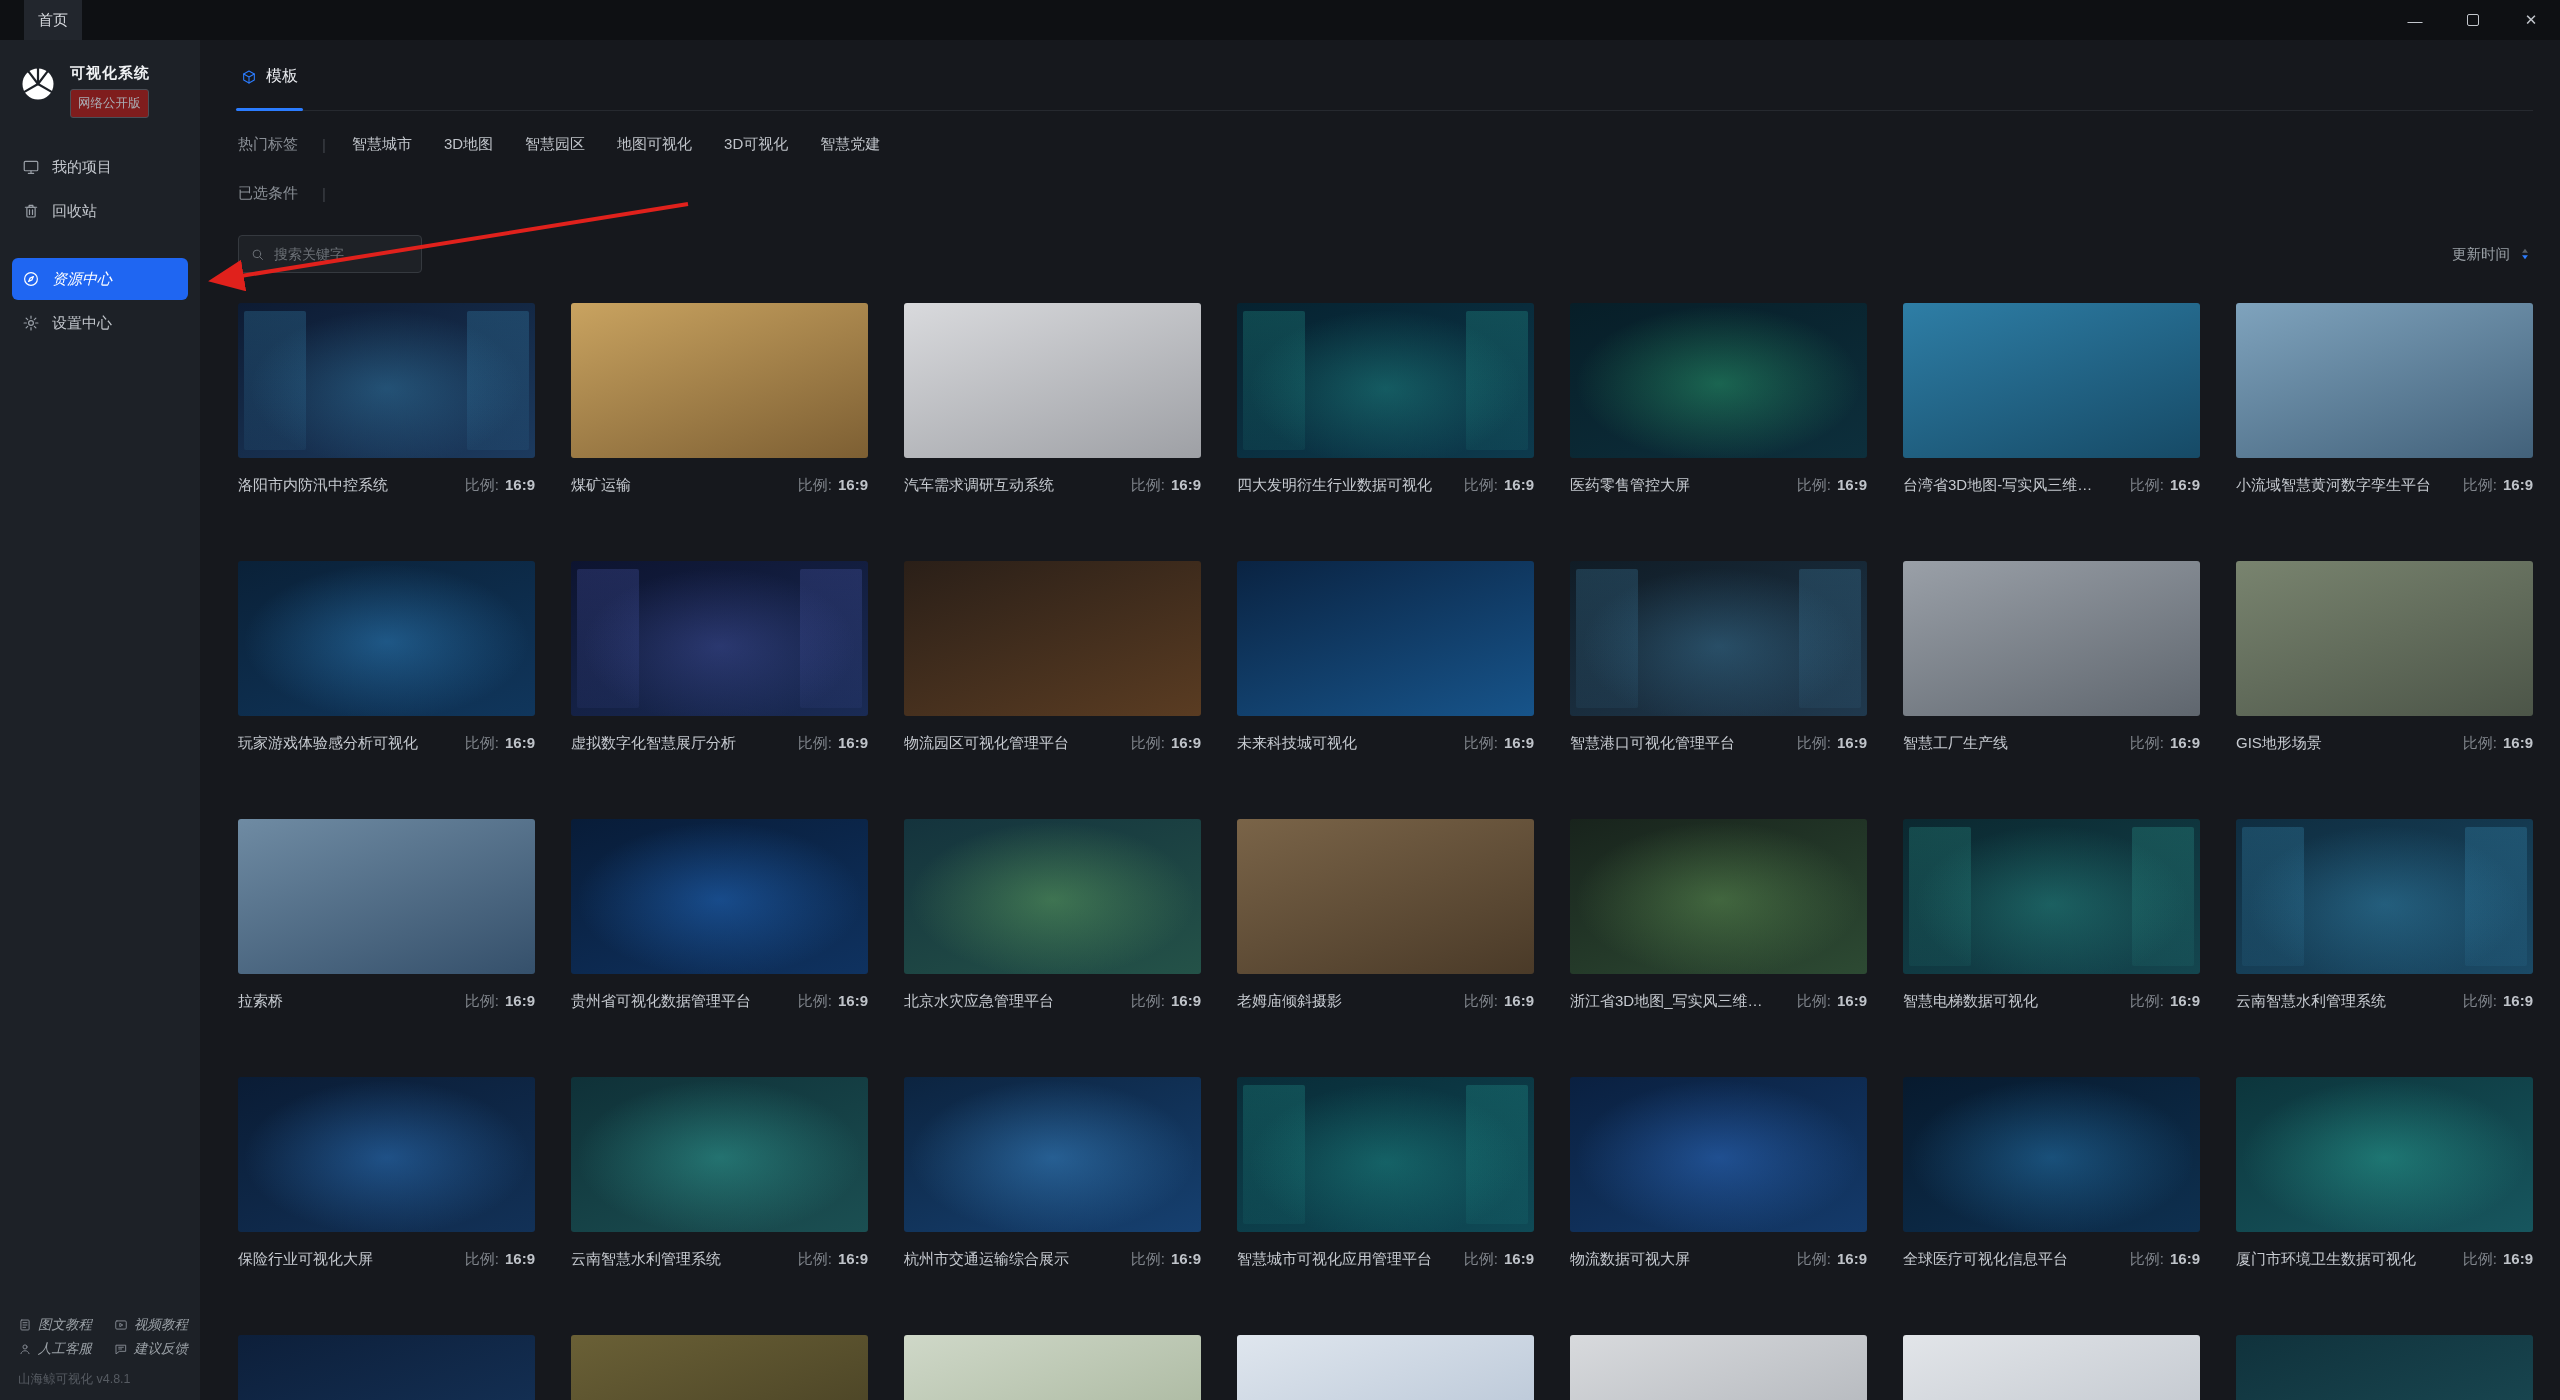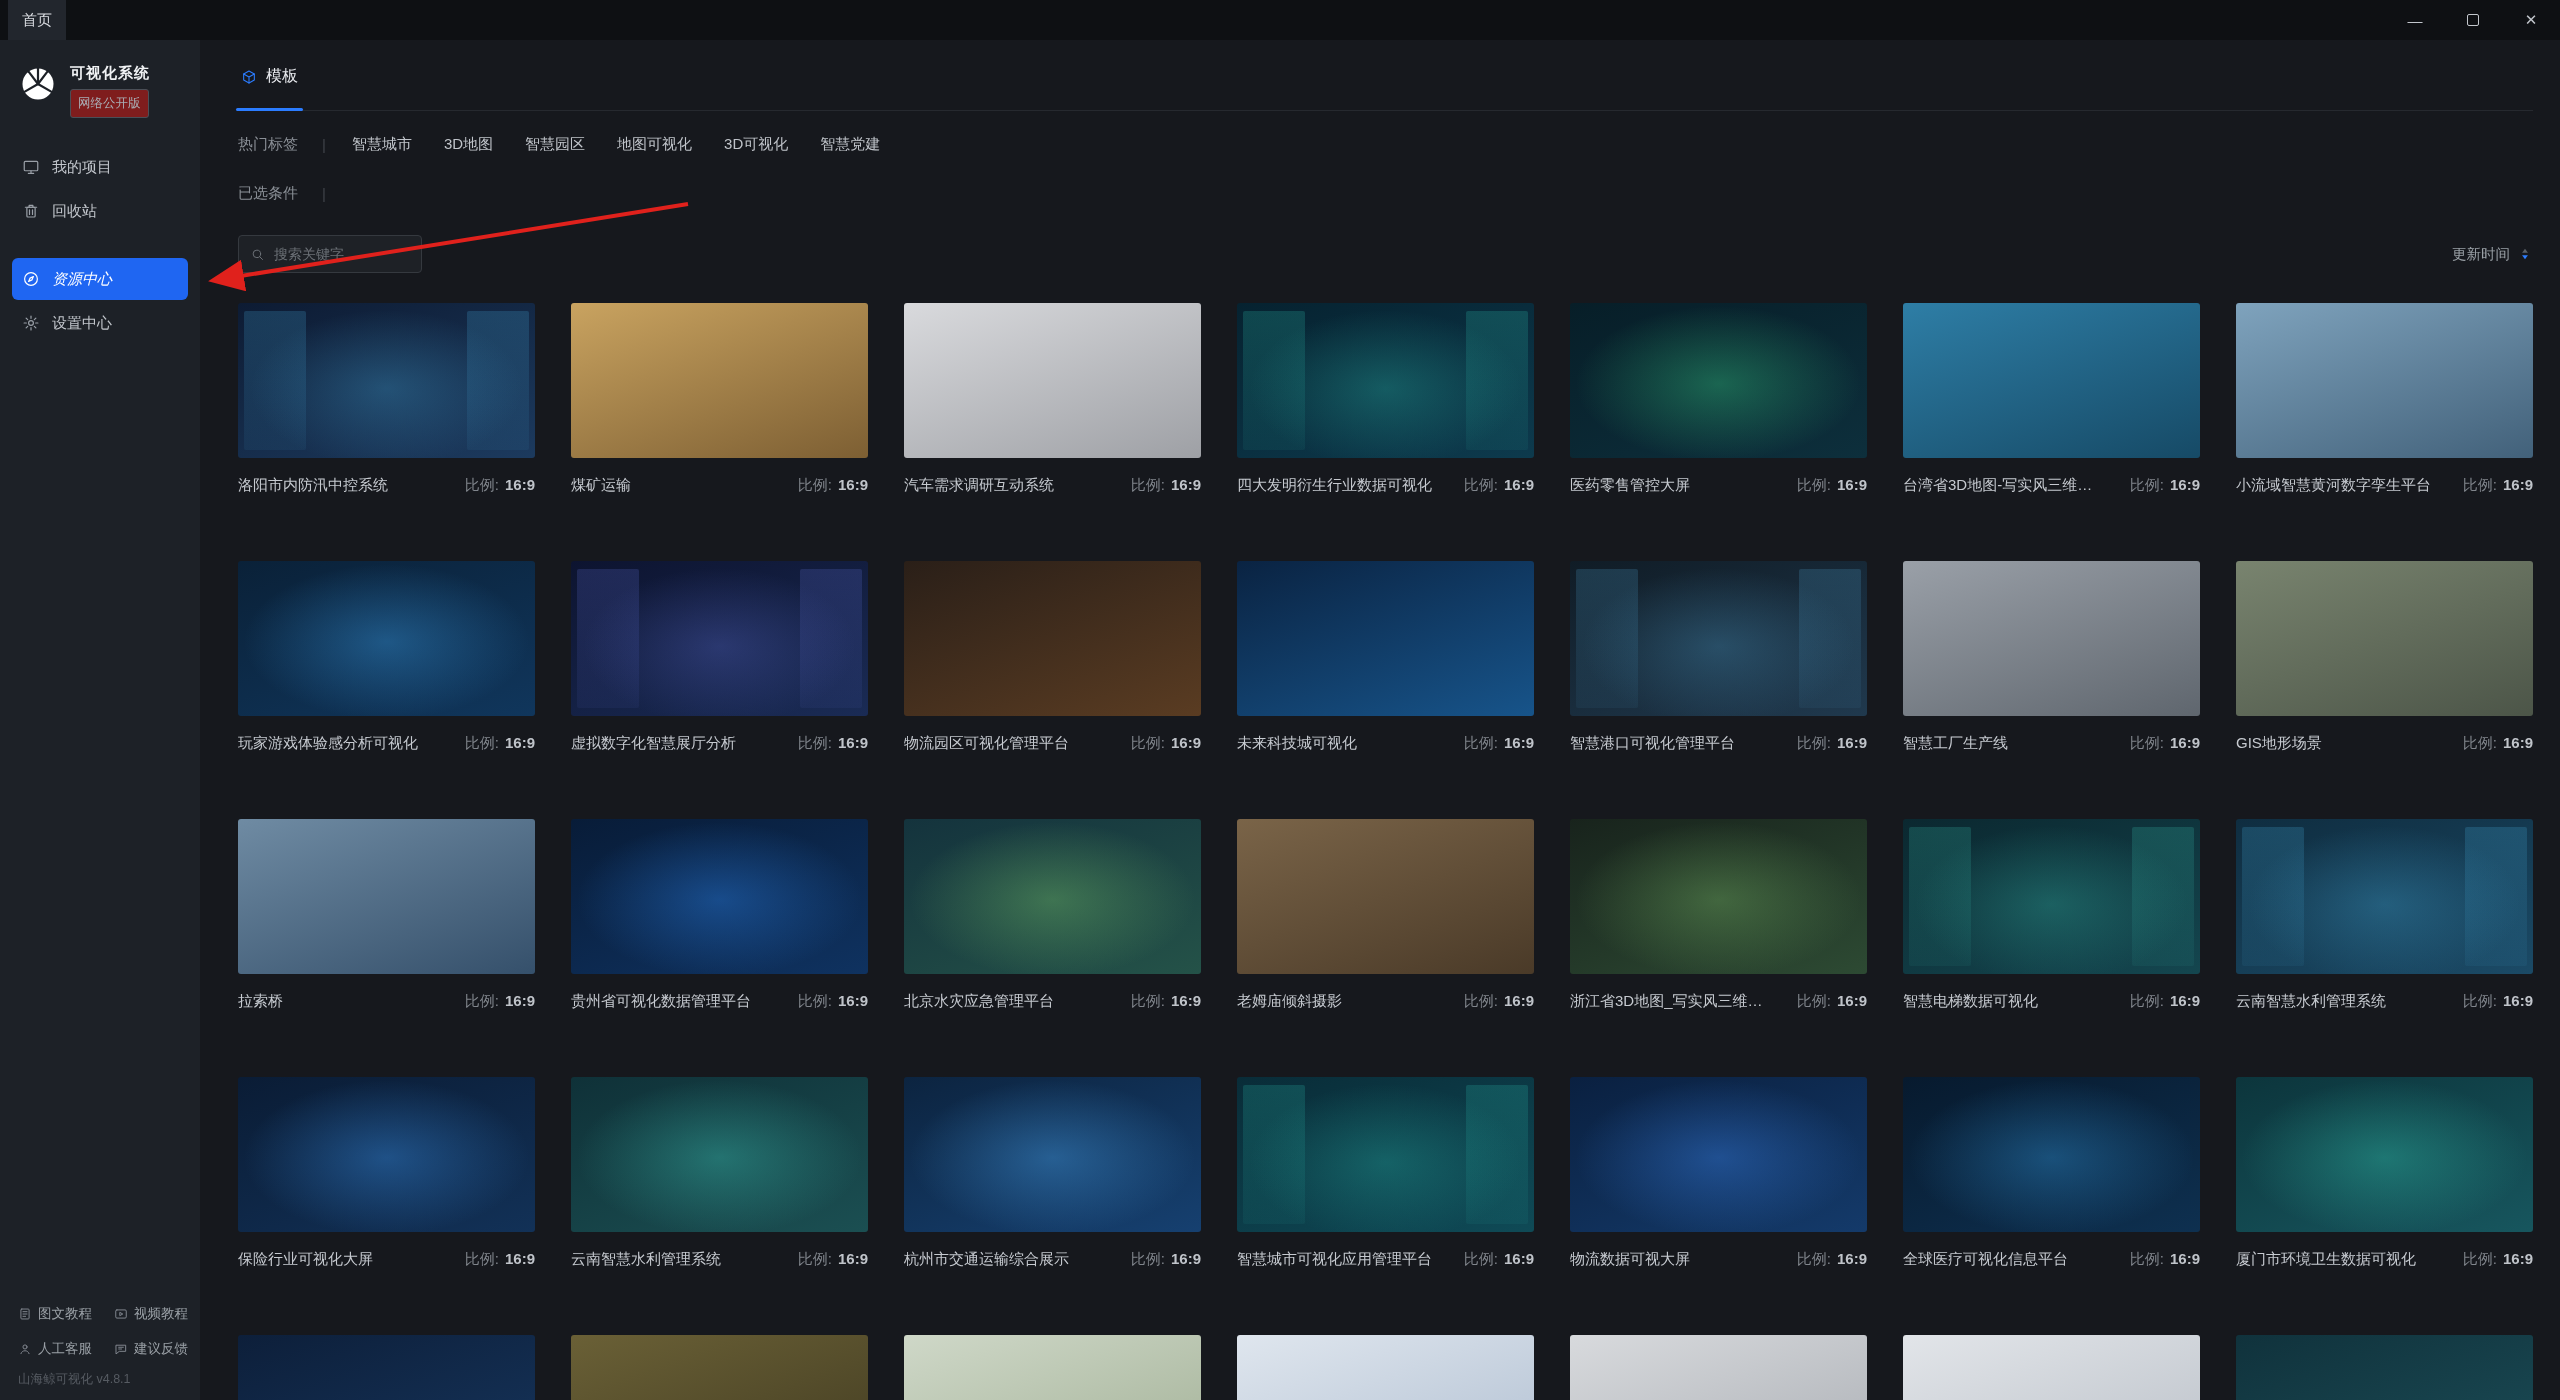--- a/index.html
+++ b/index.html
@@ -5,38 +5,38 @@
   * { margin:0; padding:0; box-sizing:border-box; }
   html,body { width:2560px; height:1400px; overflow:hidden; }
   body {
     background:#16181d;
     font-family:"Liberation Sans","DejaVu Sans",sans-serif;
     color:#c6cad0;
     position:relative;
   }
   
   .titlebar{height:40px;background:#0e1013;display:flex;align-items:center;justify-content:space-between;position:relative;z-index:5;}
-  .home-tab{width:58px;height:40px;margin-left:8px;background:#22262d;color:#d8dadf;font-size:15px;display:flex;align-items:center;justify-content:center;cursor:default;}
+  .home-tab{width:58px;height:40px;margin-left:24px;background:#22262d;color:#d8dadf;font-size:15px;display:flex;align-items:center;justify-content:center;cursor:default;}
   .win-controls{display:flex;height:40px;}
   .win-btn{width:58px;height:40px;display:flex;align-items:center;justify-content:center;color:#c2c6cc;font-size:15px;}
   .max-glyph{display:inline-block;width:12px;height:12px;border:1.5px solid currentColor;border-radius:2px;}
   
   .sidebar{position:absolute;left:0;top:40px;bottom:0;width:200px;background:#1d2127;z-index:4;}
   .logo-row{display:flex;gap:12px;padding:24px 0 0 18px;align-items:flex-start;}
   .logo-circle{width:40px;height:40px;flex:0 0 40px;}
   .logo-title{font-size:15px;font-weight:700;color:#f0f2f4;letter-spacing:1px;}
   .logo-badge{display:inline-block;margin-top:6px;font-size:12.5px;color:#a9aeb5;background:#7f1d1d;border:1px solid #4a4f57;border-radius:3px;padding:5px 7px;}
   .side-menu{margin-top:28px;}
   .side-item{display:flex;align-items:center;gap:12px;height:42px;margin:2px 12px;padding:0 10px;border-radius:6px;color:#c2c6cc;font-size:15px;cursor:pointer;}
   .side-item .icon{width:18px;height:18px;color:#9aa0a8;}
   .side-item.active{background:#1f66f2;color:#ffffff;font-style:italic;}
   .side-item.active .icon{color:#fff;}
   .side-item:nth-child(3){margin-top:26px;}
   .side-footer{position:absolute;left:18px;right:6px;bottom:12px;}
-  .footer-links{display:grid;grid-template-columns:96px auto;row-gap:17px;}
+  .footer-links{display:grid;grid-template-columns:96px auto;row-gap:6px;font-style:italic;}
   .flink{display:flex;align-items:center;gap:6px;color:#9aa0a6;font-size:13.5px;cursor:pointer;}
   .flink .icon{width:14px;height:14px;color:#868c94;}
   .version{margin-top:13px;color:#565b62;font-size:12.5px;}
   
   .icon{display:inline-flex;}
   .icon svg{width:100%;height:100%;fill:none;stroke:currentColor;stroke-width:1.6;stroke-linecap:round;stroke-linejoin:round;}
   
   .content{position:absolute;left:200px;top:40px;right:0;bottom:0;padding:0 27px 16px 38px;background:#16181d;overflow:hidden;}
   .tabbar{height:71px;border-bottom:1px solid #26292f;display:flex;align-items:flex-end;}
   .tab{display:flex;align-items:center;gap:9px;padding:0 3px 23px;position:relative;color:#e8eaee;font-size:16px;cursor:pointer;}

